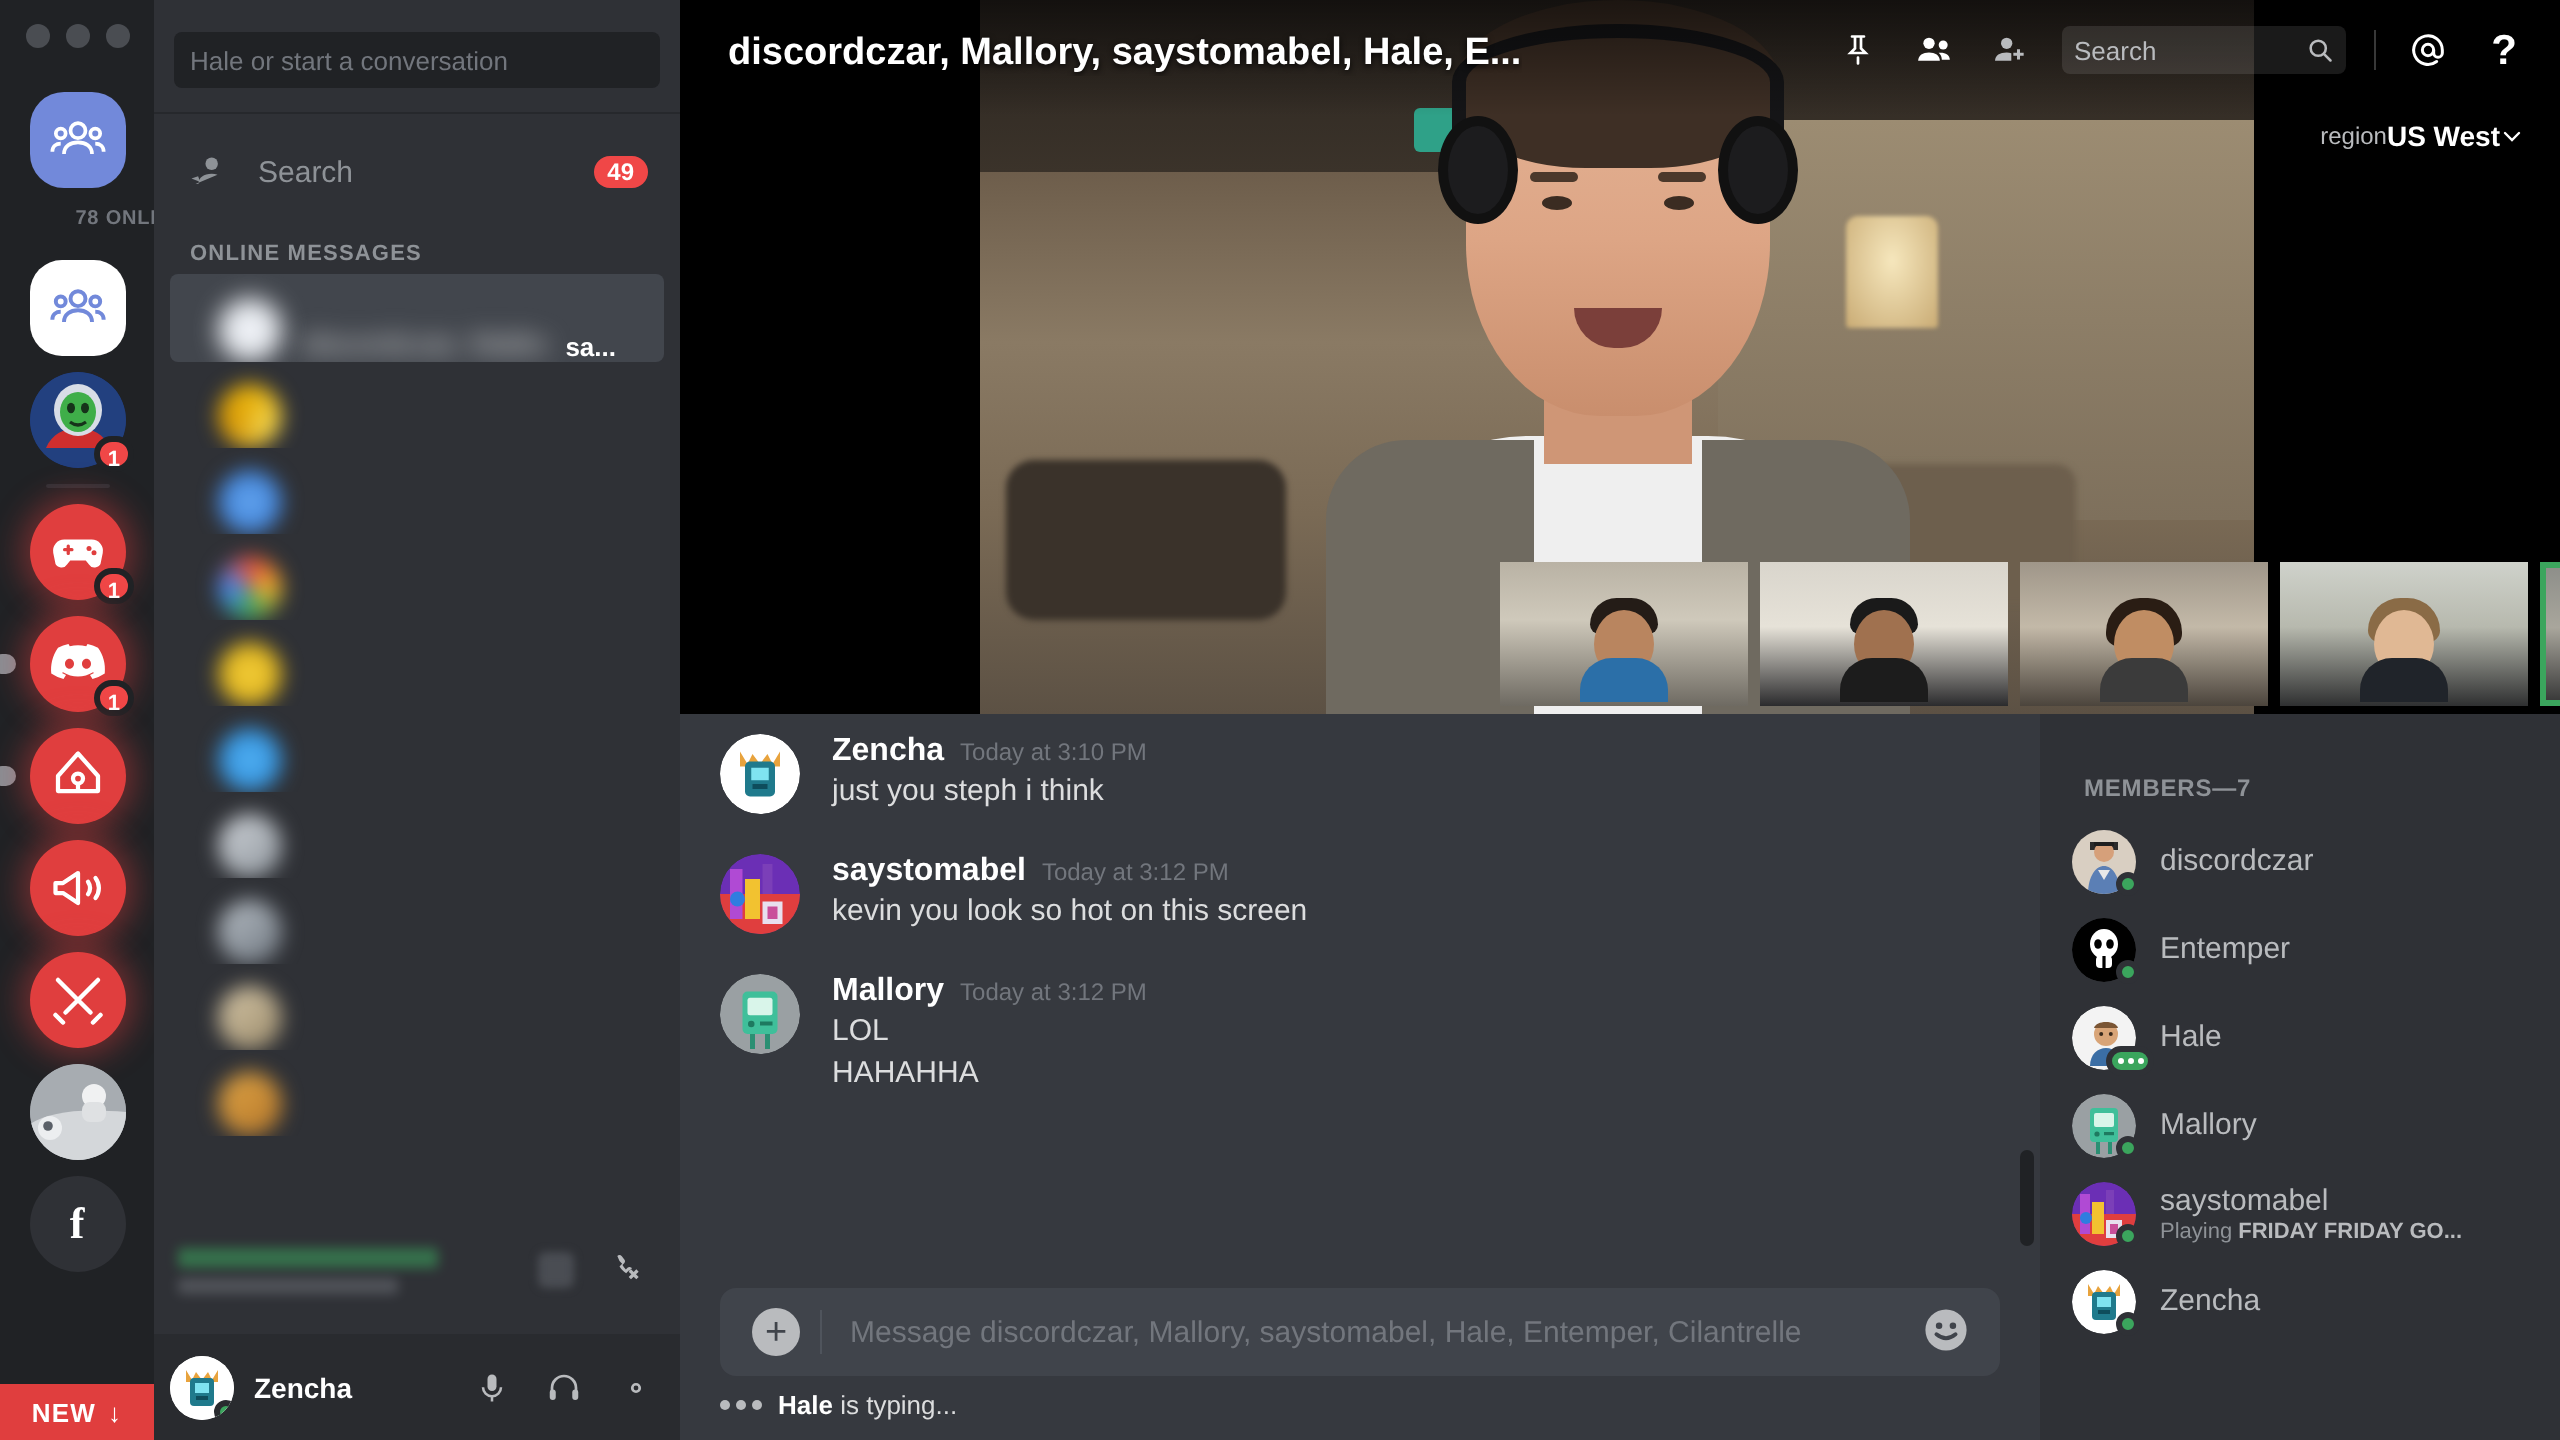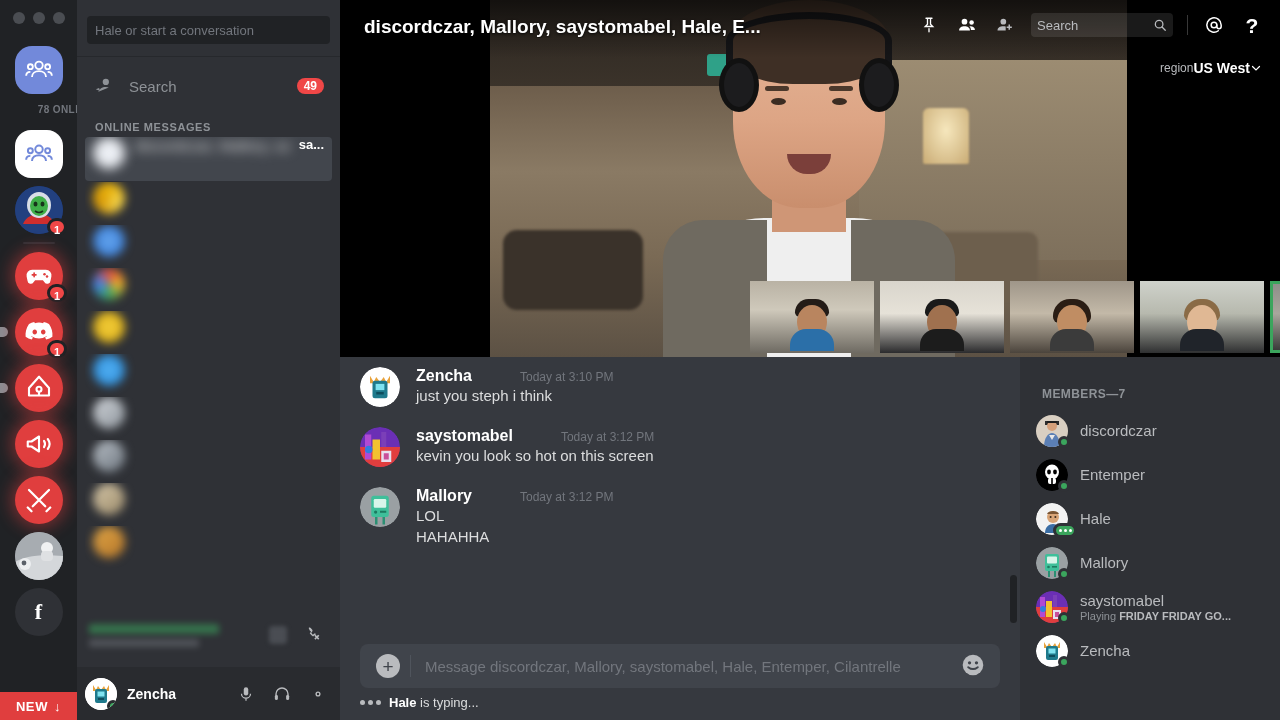--- a/index.html
+++ b/index.html
@@ -75,21 +75,21 @@
   .friends-badge {
     background: #f04747; color: #fff; font-size: 12px; font-weight: 700;
     padding: 1px 7px; border-radius: 9px;
   }
   .dm-head {
     margin: 16px 18px 4px 18px; font-size: 11px; font-weight: 700;
     letter-spacing: .6px; color: #8e9297;
   }
   .dm-row {
     position: relative; margin: 1px 8px; height: 42px; border-radius: 4px;
-    display: flex; align-items: flex-start; padding: 0 8px; gap: 10px; overflow: hidden;
+    display: flex; align-items: flex-end; padding: 0 24px; gap: 10px; overflow: hidden;
   }
   .dm-row.active { background: #42464d; }
   .dm-av { width: 32px; height: 32px; border-radius: 50%; flex-shrink: 0; }
   .dm-name { font-size: 15px; color: #dcddde; flex: 1; overflow: hidden; white-space: nowrap; }
   .blurred { filter: blur(5px); }
   .blurred-hard { filter: blur(6px); }
   .dm-tail { font-size: 13px; font-weight: 700; color: #fff; }
 
   .call-strip {
     position: absolute; left: 0; bottom: 62px; width: 263px; height: 46px;
@@ -117,21 +117,21 @@
     position: absolute; left: 340px; top: 0; width: 940px; height: 720px;
     background: #36393f;
   }
   .chatcol { position: absolute; left: 0; top: 0; width: 680px; height: 720px; }
   .messages { position: absolute; left: 0; top: 357px; width: 680px; bottom: 84px; overflow: hidden; }
   .msg { display: flex; padding: 10px 16px 2px 20px; gap: 16px; }
   .msg-av { width: 40px; height: 40px; border-radius: 50%; flex-shrink: 0; overflow: hidden; }
   .msg-body { flex: 1; min-width: 0; }
   .msg-head { display: flex; align-items: baseline; gap: 8px; }
   .msg-author { font-size: 16px; font-weight: 600; color: #fff; }
-  .msg-ts { font-size: 12px; color: #72767d; margin-left: 40px; }
+  .msg-ts { font-size: 12px; color: #72767d; }
   .msg-line { font-size: 15px; color: #dcddde; line-height: 1.4; }
 
   .composer-wrap { position: absolute; left: 0; bottom: 0; width: 680px; height: 84px; }
   .composer {
     position: absolute; left: 20px; right: 20px; top: 8px; height: 44px;
     background: #40444b; border-radius: 8px; display: flex; align-items: center; padding: 0 6px;
   }
   .comp-plus {
     width: 24px; height: 24px; border-radius: 50%; background: #b9bbbe;
     display: flex; align-items: center; justify-content: center; margin: 0 10px;

